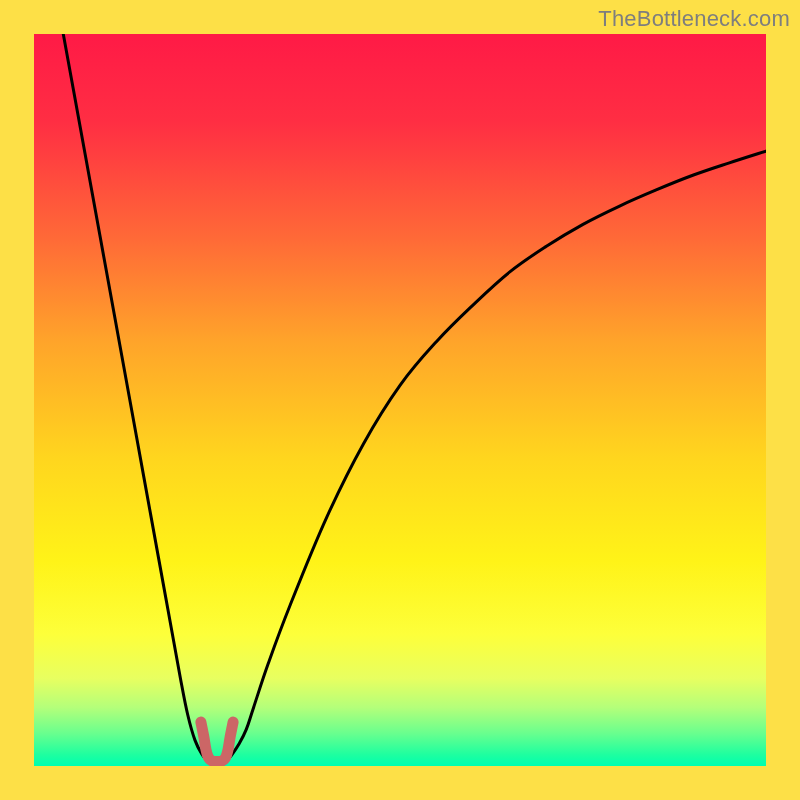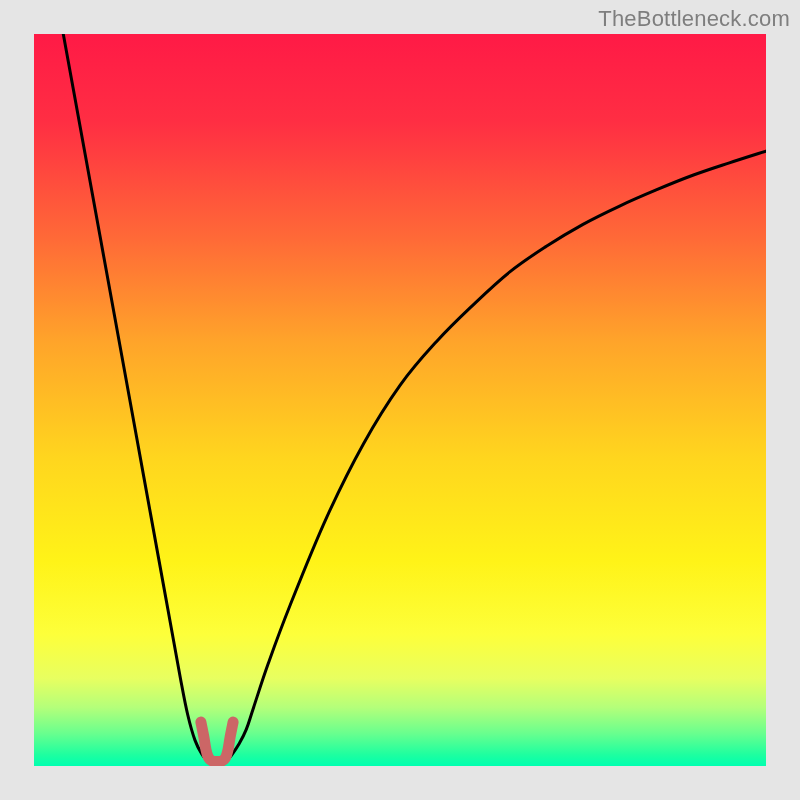--- a/index.html
+++ b/index.html
@@ -7,21 +7,21 @@
     padding: 0;
     width: 800px;
     height: 800px;
     background: #000;
     overflow: hidden;
     font-family: Arial, Helvetica, sans-serif;
   }
   .frame {
     position: absolute;
     inset: 0;
-    background: #e5e5e5;
+    background: #fde047;
   }
   .plot {
     position: absolute;
     left: 34px;
     top: 34px;
     width: 732px;
     height: 732px;
     overflow: hidden;
   }
   .gradient {

